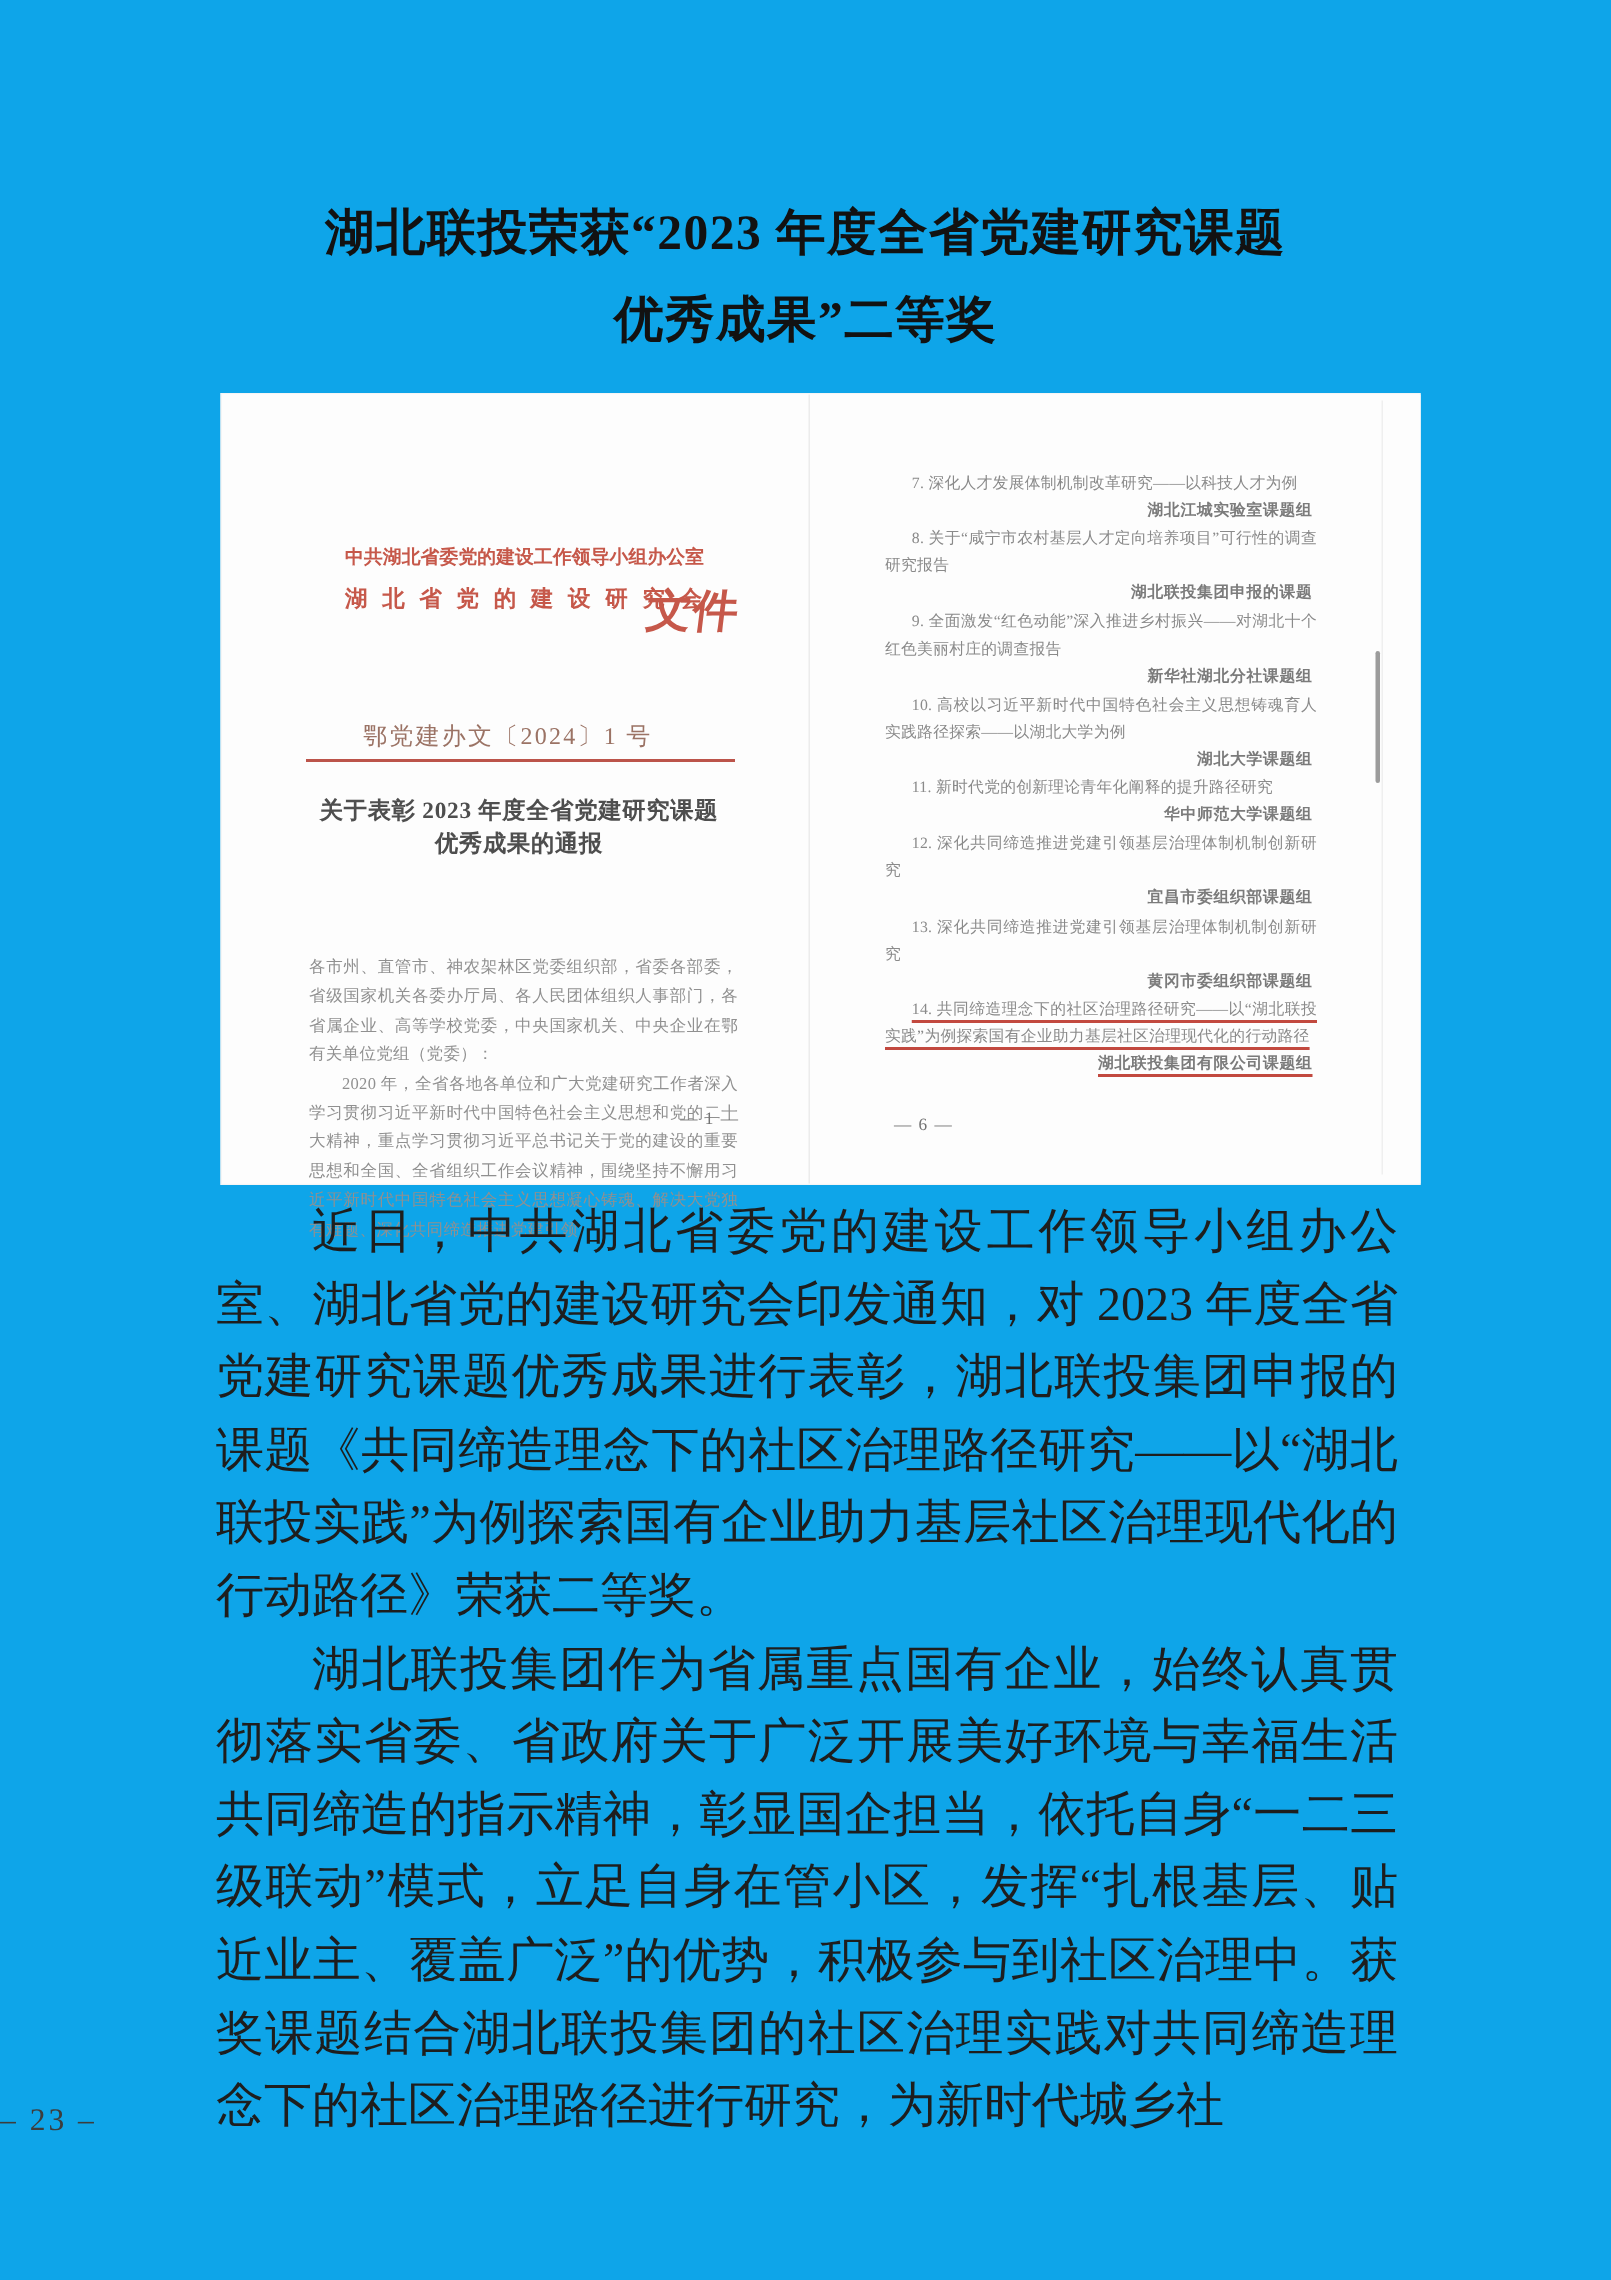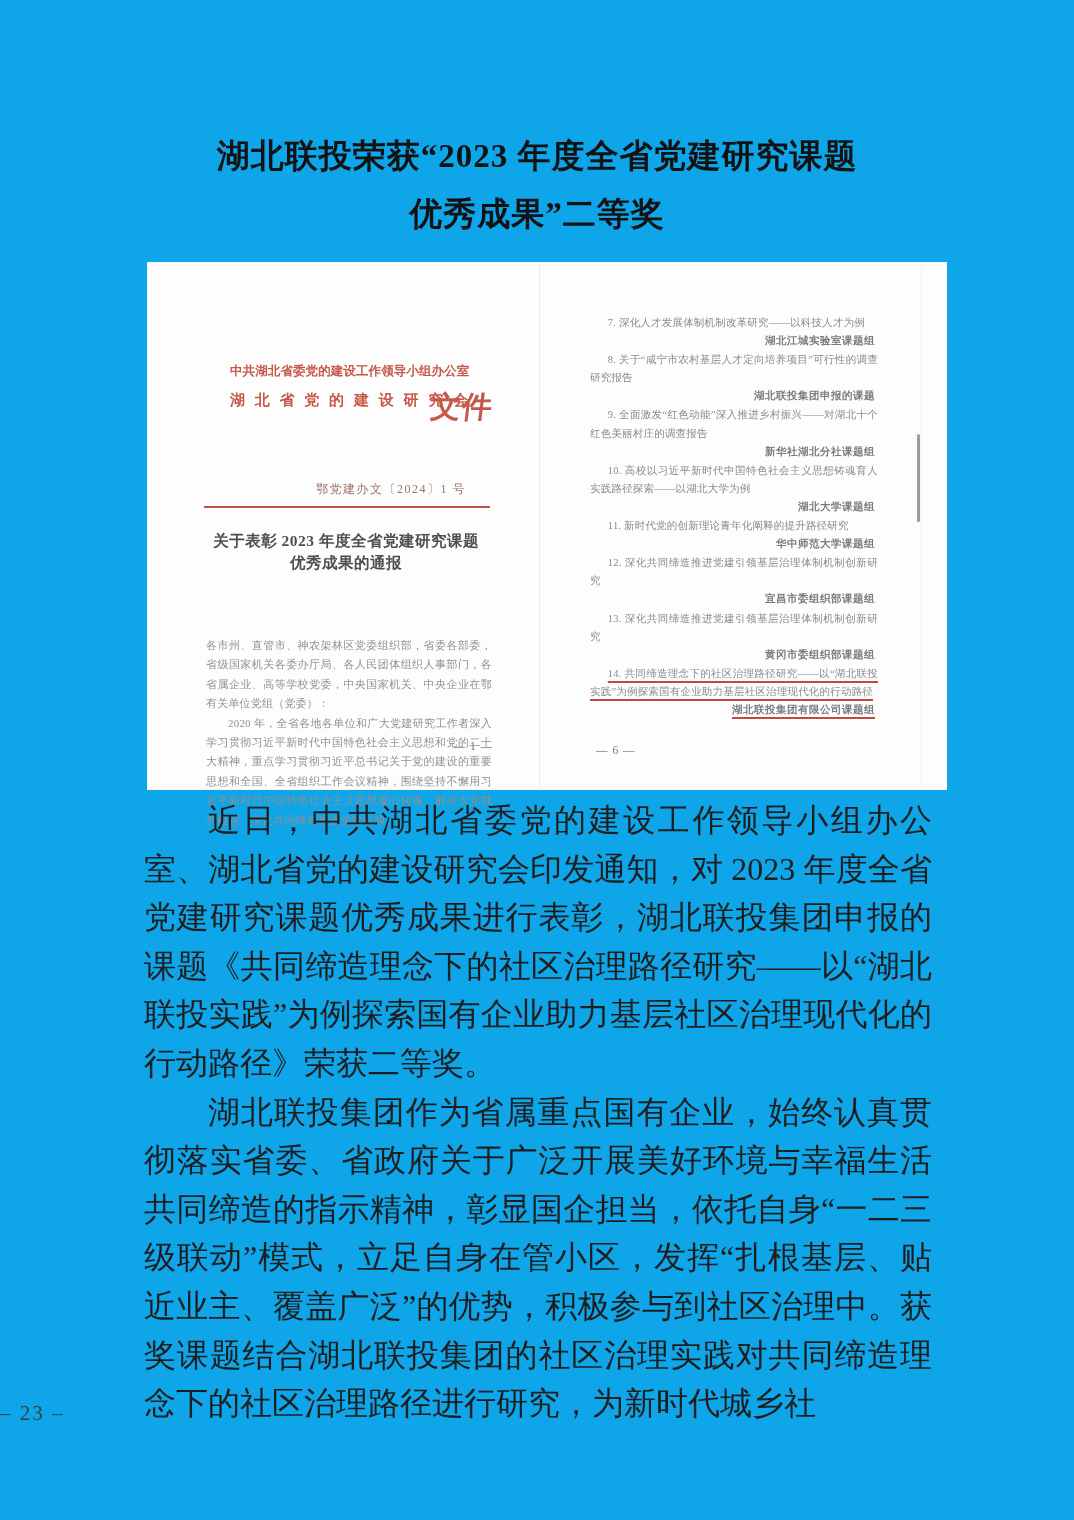--- a/index.html
+++ b/index.html
@@ -73,22 +73,22 @@
     font-size: 30px;
     font-weight: bold;
     color: #c6584a;
     transform: skewX(-7deg);
     letter-spacing: 1px;
   }
   .doc-number {
     position: absolute;
     left: 94px; top: 218px;
     width: 298px;
-    text-align: center;
-    font-size: 12px;
+    text-align: left;
+    font-size: 16px;
     color: #9b7365;
     letter-spacing: 1.5px;
   }
   .red-rule {
     position: absolute;
     left: 56px; top: 243px;
     width: 286px; height: 2px;
     background: #bc544a;
   }
   .doc-title {

